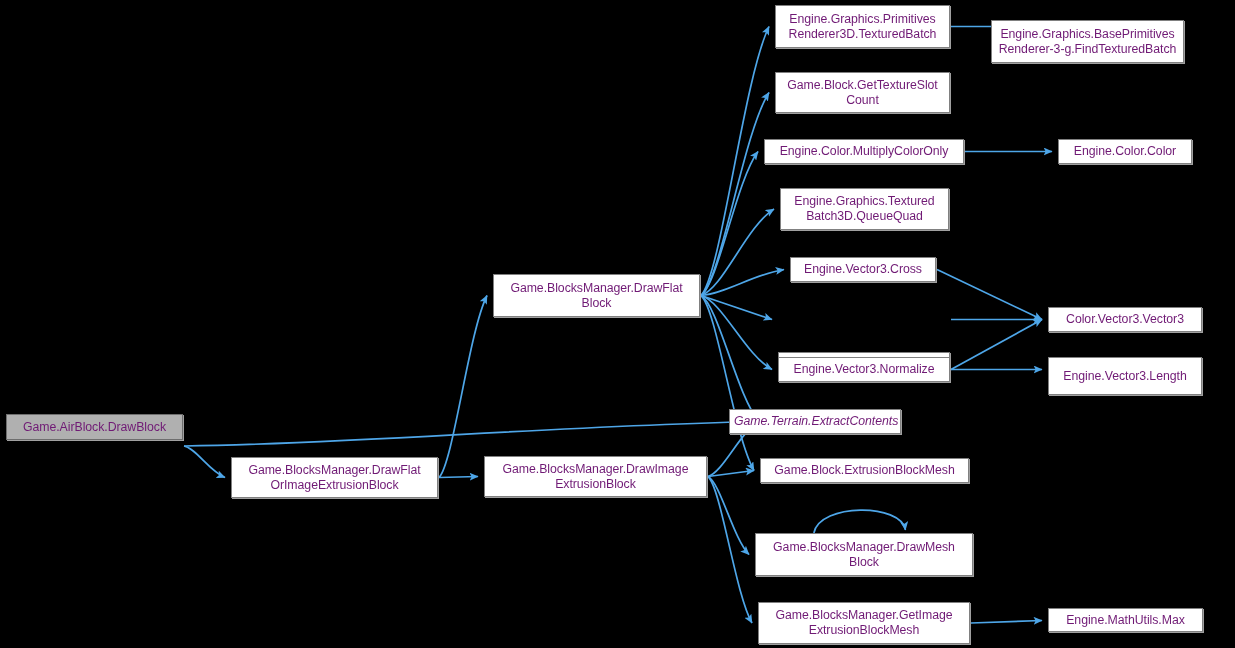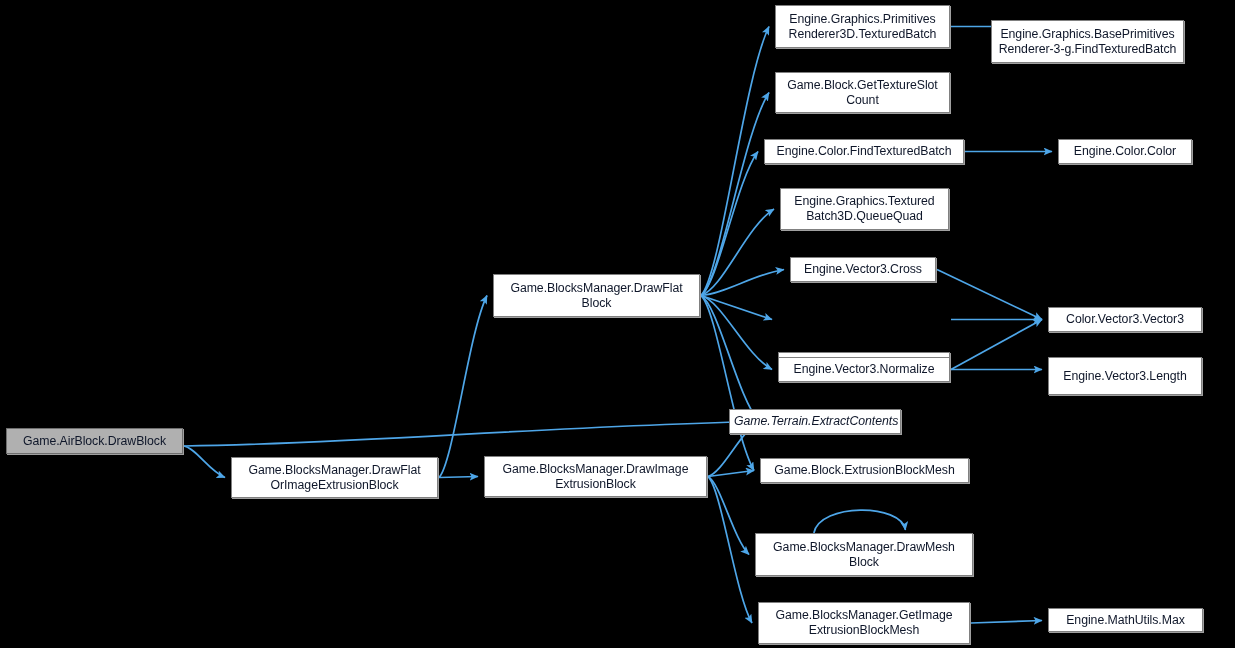--- a/index.html
+++ b/index.html
@@ -25,21 +25,21 @@
     width: 1235px;
     height: 648px;
     pointer-events: none;
   }
   .node {
     position: absolute;
     box-sizing: border-box;
     background: #ffffff;
     border: 1px solid #808080;
     box-shadow: 1px 1px 0 0 #a0a0a0;
-    color: #0f172a;
+    color: #701a75;
     font-size: 12.3px;
     line-height: 15px;
     text-align: center;
     display: flex;
     align-items: center;
     justify-content: center;
     padding: 0 4px;
     white-space: pre-line;
     letter-spacing: -0.05px;
   }
@@ -82,34 +82,34 @@
       <path d="M813.86,533 C819.86,503 901.42,503 905.42,530" fill="none" stroke="#4ea6e8" stroke-width="1.7" marker-end="url(#ah)"></path>
       <path d="M951,26.5 L1015,26.5" fill="none" stroke="#4ea6e8" stroke-width="1.7" marker-end="url(#ah)"></path>
       <path d="M965,151.5 L1052,151.5" fill="none" stroke="#4ea6e8" stroke-width="1.7" marker-end="url(#ah)"></path>
       <path d="M937,269.5 L1042,319.5" fill="none" stroke="#4ea6e8" stroke-width="1.7" marker-end="url(#ah)"></path>
       <path d="M951,319.5 L1042,319.5" fill="none" stroke="#4ea6e8" stroke-width="1.7" marker-end="url(#ah)"></path>
       <path d="M951,369.5 L1042,319.5" fill="none" stroke="#4ea6e8" stroke-width="1.7" marker-end="url(#ah)"></path>
       <path d="M951,369.5 L1042,369.5" fill="none" stroke="#4ea6e8" stroke-width="1.7" marker-end="url(#ah)"></path>
       <path d="M971,623 L1042,620.5" fill="none" stroke="#4ea6e8" stroke-width="1.7" marker-end="url(#ah)"></path>
     </svg>
   <div id="node-layer">
-      <div class="node highlight" style="left: 6px; top: 428px; width: 177px; height: 26px;"><span class="node-label">Game.AirBlock.DrawBlock</span></div>
+      <div class="node highlight" style="left: 6px; top: 414px; width: 177px; height: 26px;"><span class="node-label">Game.AirBlock.DrawBlock</span></div>
       <div class="node" style="left: 231px; top: 457px; width: 207px; height: 41px;"><span class="node-label">Game.BlocksManager.DrawFlat
 OrImageExtrusionBlock</span></div>
       <div class="node" style="left: 493px; top: 274px; width: 207px; height: 43px;"><span class="node-label">Game.BlocksManager.DrawFlat
 Block</span></div>
       <div class="node" style="left: 484px; top: 456px; width: 223px; height: 41px;"><span class="node-label">Game.BlocksManager.DrawImage
 ExtrusionBlock</span></div>
       <div class="node" style="left: 775px; top: 5px; width: 175px; height: 43px;"><span class="node-label">Engine.Graphics.Primitives
 Renderer3D.TexturedBatch</span></div>
       <div class="node" style="left: 991px; top: 5px; width: 193px; height: 43px; margin-top: 15px;"><span class="node-label">Engine.Graphics.BasePrimitives
 Renderer-3-g.FindTexturedBatch</span></div>
       <div class="node" style="left: 775px; top: 72px; width: 175px; height: 41px;"><span class="node-label">Game.Block.GetTextureSlot
 Count</span></div>
-      <div class="node" style="left: 764px; top: 139px; width: 200px; height: 25px;"><span class="node-label">Engine.Color.FindTexturedBatch</span></div>
+      <div class="node" style="left: 764px; top: 139px; width: 200px; height: 25px;"><span class="node-label">Engine.Color.MultiplyColorOnly</span></div>
       <div class="node" style="left: 1058px; top: 139px; width: 134px; height: 25px;"><span class="node-label">Engine.Color.Color</span></div>
       <div class="node" style="left: 780px; top: 188px; width: 169px; height: 42px;"><span class="node-label">Engine.Graphics.Textured
 Batch3D.QueueQuad</span></div>
       <div class="node" style="left: 790px; top: 257px; width: 146px; height: 25px;"><span class="node-label">Engine.Vector3.Cross</span></div>
       <div class="node" style="left: 778px; top: 307px; width: 172px; height: 25px; margin-top: 45px;"><span class="node-label">Engine.Vector3.Transform</span></div>
       <div class="node" style="left: 1048px; top: 307px; width: 154px; height: 25px;"><span class="node-label">Color.Vector3.Vector3</span></div>
       <div class="node" style="left: 778px; top: 357px; width: 172px; height: 25px;"><span class="node-label">Engine.Vector3.Normalize</span></div>
       <div class="node" style="left: 1048px; top: 357px; width: 154px; height: 38px;"><span class="node-label">Engine.Vector3.Length</span></div>
       <div class="node" style="left: 729px; top: 409px; width: 172px; height: 25px; font-style: italic;"><span class="node-label">Game.Terrain.ExtractContents</span></div>
       <div class="node" style="left: 760px; top: 458px; width: 209px; height: 25px;"><span class="node-label">Game.Block.ExtrusionBlockMesh</span></div>

